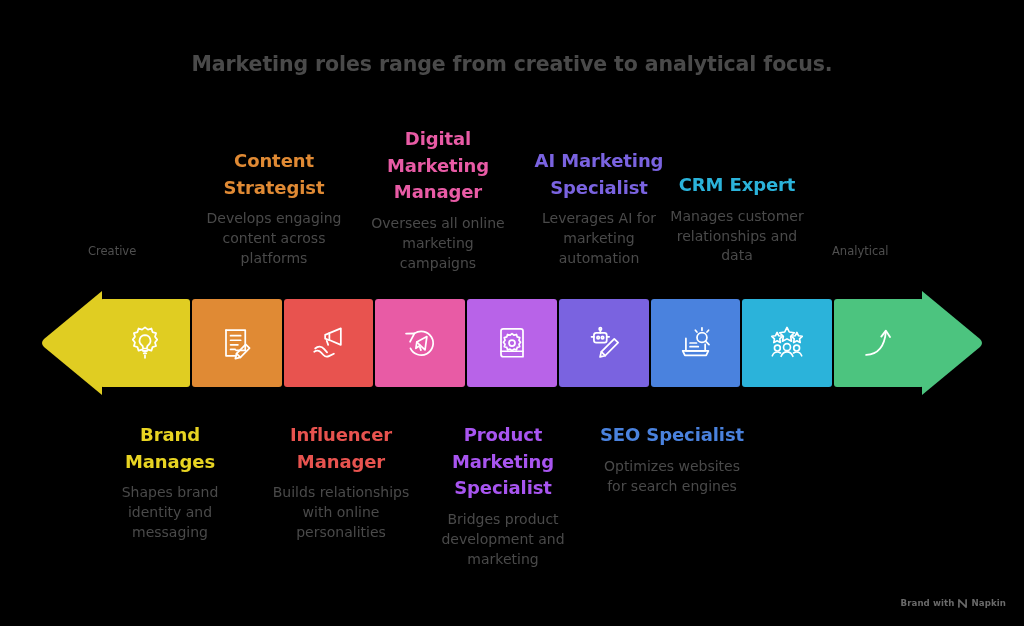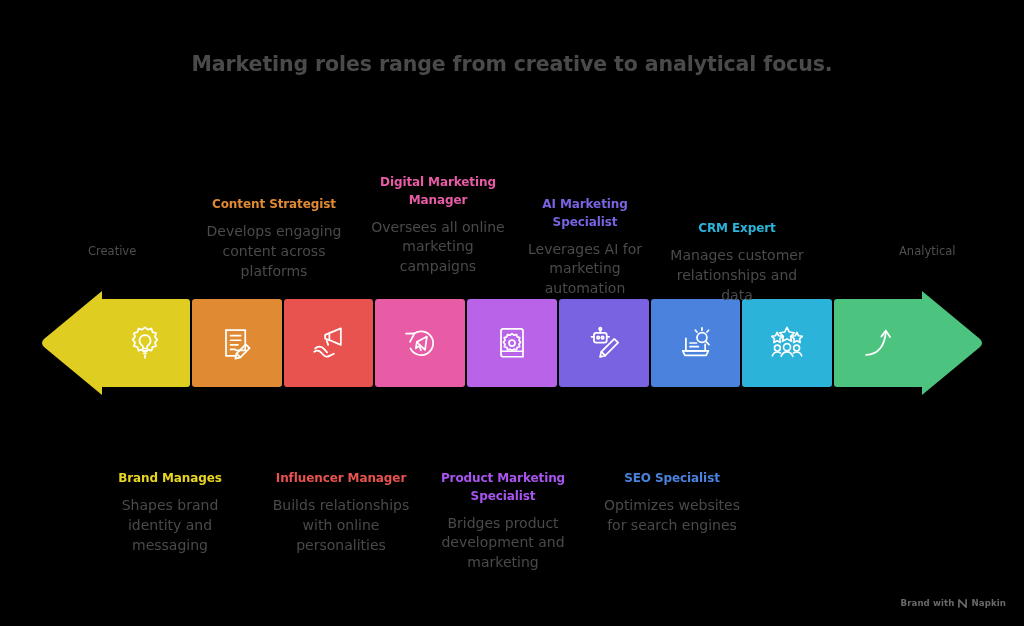--- a/index.html
+++ b/index.html
@@ -37,21 +37,21 @@
 
   
   .endpoint-label {
     position: absolute;
     font-size: 11.5px;
     font-weight: 400;
     color: #4f4f4f;
     white-space: nowrap;
   }
   #label-creative { left: 88px; top: 244px; }
-  #label-analytical { left: 899px; top: 244px; }
+  #label-analytical { left: 832px; top: 244px; }
 
   
   #arrow-band {
     position: absolute;
     left: 40px;
     top: 289px;
     width: 944px;
     height: 108px;
   }
   #arrow-head-left {
@@ -86,25 +86,24 @@
     display: block;
   }
 
   
   .role {
     position: absolute;
     width: 150px;
     text-align: center;
   }
   .role-title {
-    font-size: 12px;
+    font-size: 18px;
     font-weight: 700;
     line-height: 1.48;
     letter-spacing: -0.1px;
-    margin-top: 48px;
   }
   .role-desc {
     margin-top: 8px;
     font-size: 14px;
     font-weight: 400;
     line-height: 1.42;
     color: #4a4a4a;
   }
   .role.top { }
   .role.bottom { }
@@ -272,21 +271,21 @@
   <div class="role top" style="left:199px; top:148px;">
     <div class="role-title" style="color:#e08a34">Content Strategist</div>
     <div class="role-desc">Develops engaging content across platforms</div>
   </div>
 
   <div class="role top" style="left:363px; top:126px;">
     <div class="role-title" style="color:#e85ba5">Digital Marketing Manager</div>
     <div class="role-desc">Oversees all online marketing campaigns</div>
   </div>
 
-  <div class="role top" style="left:510px; top:148px;">
+  <div class="role top" style="left:524px; top:148px;">
     <div class="role-title" style="color:#7a63e0">AI Marketing Specialist</div>
     <div class="role-desc">Leverages AI for marketing automation</div>
   </div>
 
   <div class="role top" style="left:662px; top:172px;">
     <div class="role-title" style="color:#2bb3da">CRM Expert</div>
     <div class="role-desc">Manages customer relationships and data</div>
   </div>
 
   <div class="role bottom" style="left:95px; top:422px;">

